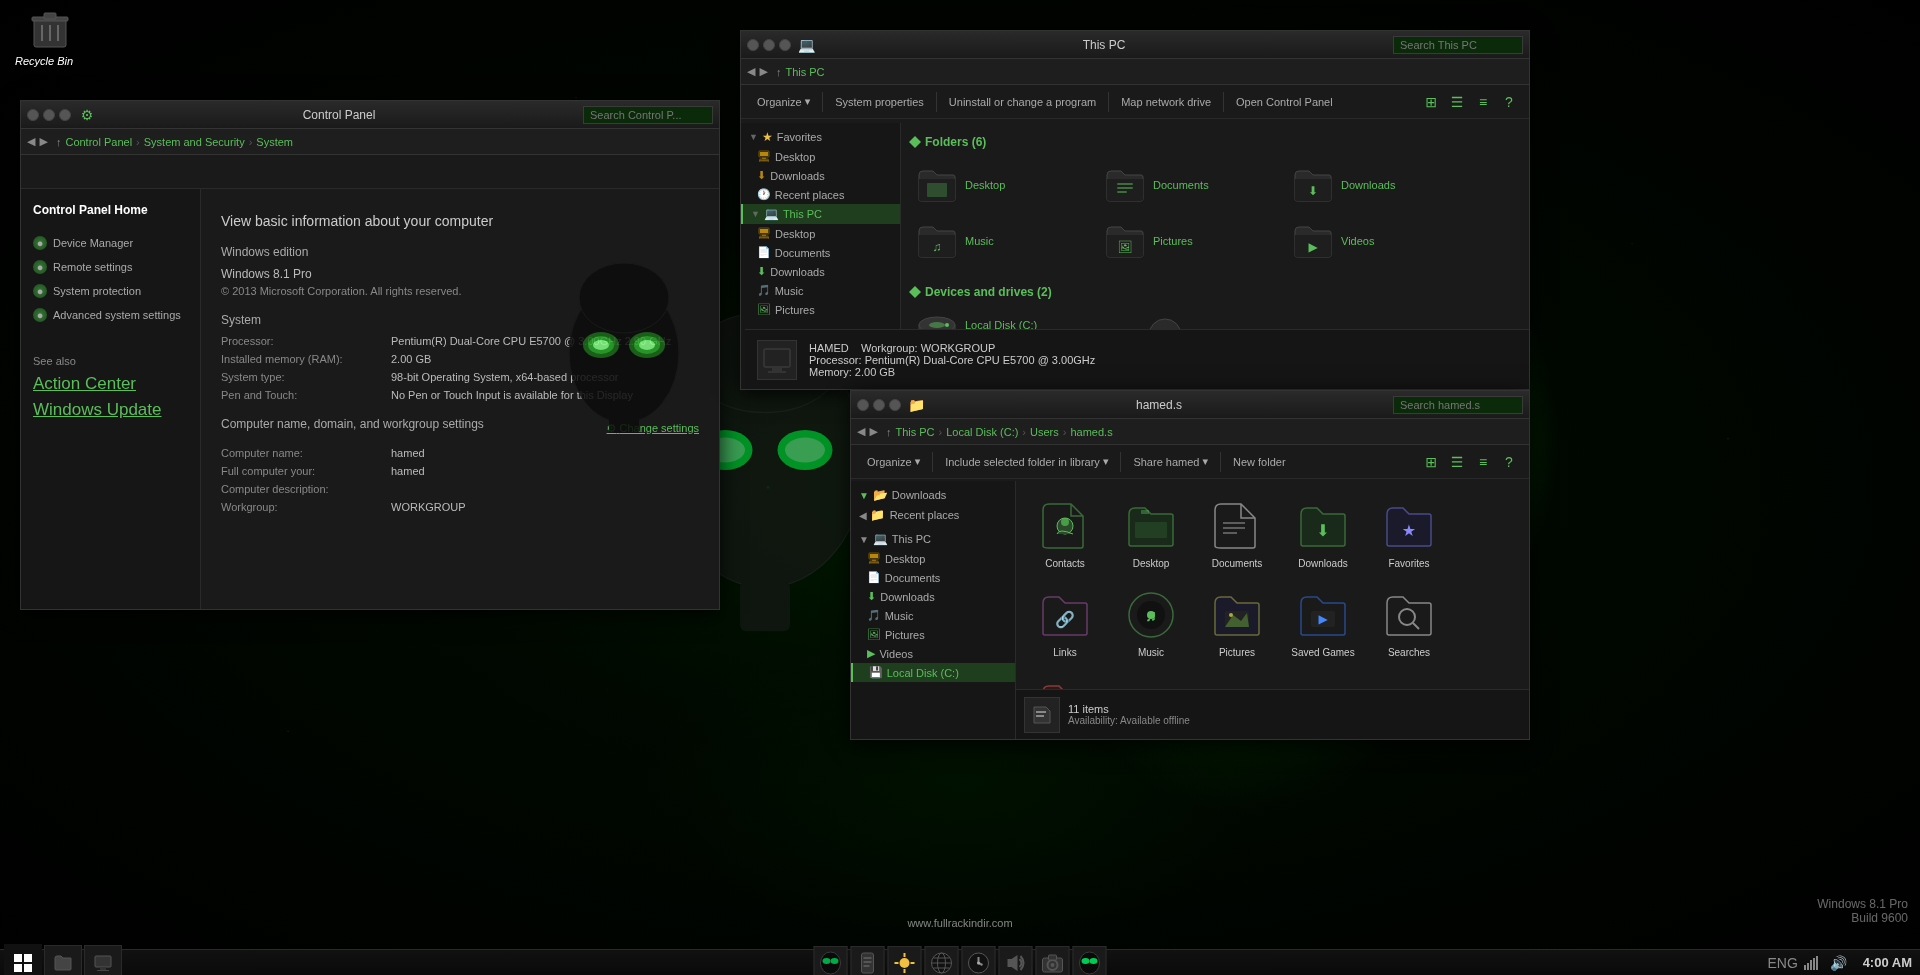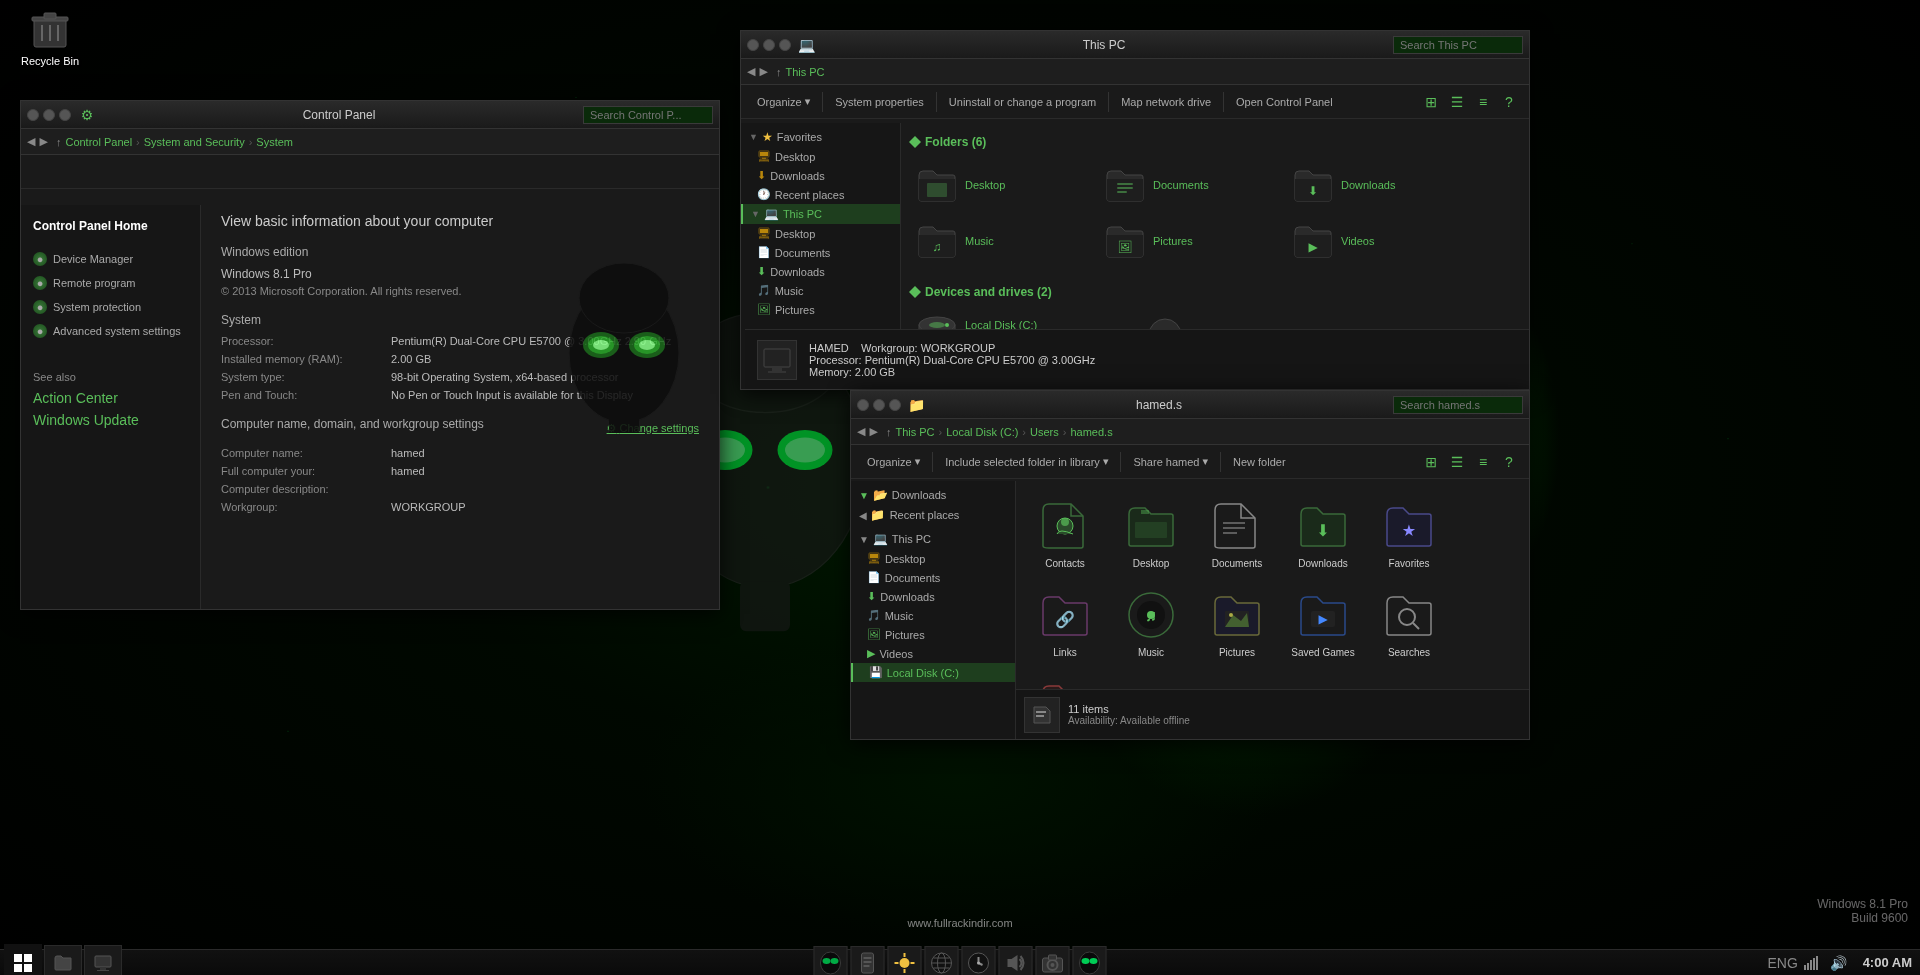--- a/index.html
+++ b/index.html
@@ -56,23 +56,23 @@
       width: 250px;
       height: 350px;
       opacity: 0.6;
     }
 
     
     .recycle-bin {
       position: absolute;
       left: 15px;
       top: 5px;
-      text-align: center;
       cursor: pointer;
       width: 70px;
+      font-style: italic;
     }
     .recycle-bin .icon-img {
       width: 48px;
       height: 48px;
       margin: 0 auto;
       display: flex;
       align-items: center;
       justify-content: center;
     }
     .recycle-bin .icon-label {
@@ -194,21 +194,21 @@
     
     .control-panel-window {
       left: 20px;
       top: 100px;
       width: 700px;
       height: 510px;
     }
     .cp-nav-pane {
       position: absolute;
       left: 0;
-      top: 104px;
+      top: 88px;
       width: 180px;
       bottom: 0;
       background: #161616;
       border-right: 1px solid #2a2a2a;
       padding: 8px 0;
     }
     .cp-nav-title {
       color: #fff;
       font-size: 12px;
       padding: 6px 12px;
@@ -230,23 +230,24 @@
       background: radial-gradient(circle, #3a7a3a, #1a4a1a);
       display: flex;
       align-items: center;
       justify-content: center;
       flex-shrink: 0;
     }
     .cp-nav-sep { height: 8px; }
     .cp-see-also { color: #888; font-size: 11px; padding: 8px 12px 4px; }
     .cp-see-also-item {
       color: #5abe5a;
-      font-size: 14px;
+      font-size: 17px;
       padding: 3px 12px;
       cursor: pointer;
+      text-decoration: underline;
     }
 
     .cp-content {
       position: absolute;
       left: 180px;
       top: 92px;
       right: 0;
       bottom: 0;
       background: #1a1a1a;
       padding: 20px;
@@ -676,21 +677,21 @@
 
   <div class="cp-nav-pane">
     <div class="cp-nav-title">Control Panel Home</div>
     <div class="cp-nav-sep"></div>
     <div class="cp-nav-item">
       <div class="nav-icon">●</div>
       <span>Device Manager</span>
     </div>
     <div class="cp-nav-item">
       <div class="nav-icon">●</div>
-      <span>Remote program</span>
+      <span>Remote settings</span>
     </div>
     <div class="cp-nav-item">
       <div class="nav-icon">●</div>
       <span>System protection</span>
     </div>
     <div class="cp-nav-item">
       <div class="nav-icon">●</div>
       <span>Advanced system settings</span>
     </div>
     <div class="cp-nav-sep" style="height:20px;"></div>

